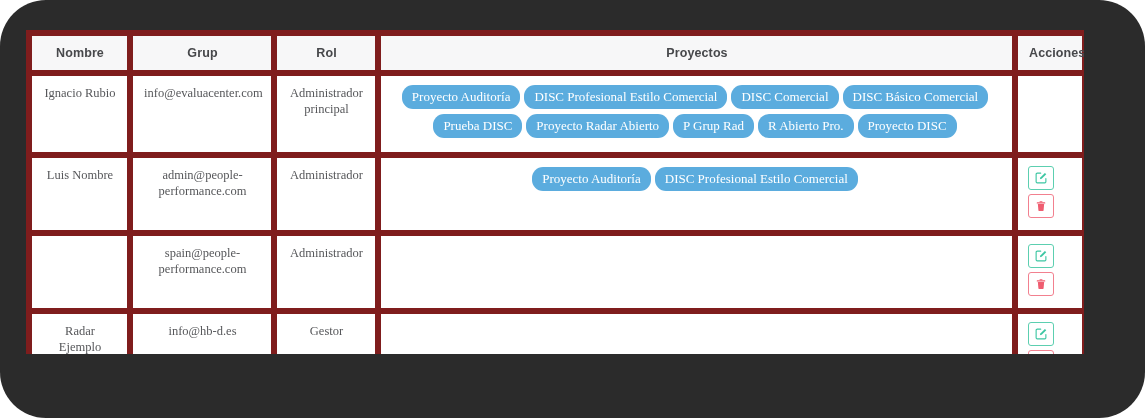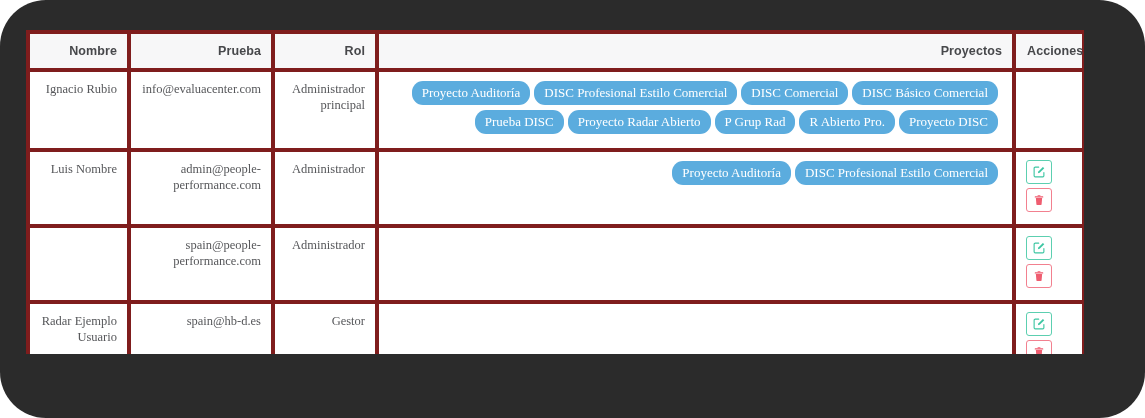--- a/index.html
+++ b/index.html
@@ -37,23 +37,23 @@
 
   
   .user-table {
     border-collapse: collapse;
     table-layout: fixed;
     width: 1056px;
     background: #ffffff;
   }
   .user-table th,
   .user-table td {
-    border: 4px solid #7f1d1d;
+    border: 6px solid #7f1d1d;
     vertical-align: top;
-    text-align: right;
+    text-align: center;
     padding: 9px 10px 9px 11px;
     box-sizing: border-box;
     margin-left: 11px;
   }
   .user-table thead th {
     background: #f7f7f8;
     color: #47484b;
     font-size: 12.5px;
     font-weight: bold;
     letter-spacing: 0.1px;
@@ -129,21 +129,21 @@
 </head>
 <body>
 
 <div class="device-frame">
   <div class="device-screen">
 
     <table class="user-table">
       <thead>
         <tr>
           <th class="col-nombre">Nombre</th>
-          <th class="col-email">Prueba</th>
+          <th class="col-email">Grup</th>
           <th class="col-rol">Rol</th>
           <th class="col-proy">Proyectos</th>
           <th class="col-acciones">Acciones</th>
         </tr>
       </thead>
       <tbody>
           <tr class="row-1">
             <td class="col-nombre">Ignacio Rubio</td>
             <td class="col-email">info@evaluacenter.com</td>
             <td class="col-rol">Administrador principal</td>
@@ -185,21 +185,21 @@
                   </svg></span></div>
               <div class="act-btn act-del" style="border-color: rgb(242, 128, 143);"><span><svg width="11" height="12" viewBox="0 0 16 16" aria-hidden="true">
                     <path d="M6 1h4v1.6H6z" fill="#ef5d70"></path>
                     <rect x="1.8" y="2.6" width="12.4" height="1.8" rx="0.5" fill="#ef5d70"></rect>
                     <path d="M3.4 5.2h9.2l-.8 9.1a.9.9 0 0 1-.9.8H5.1a.9.9 0 0 1-.9-.8z" fill="#ef5d70"></path>
                   </svg></span></div>
             </td>
           </tr>
           <tr class="row-4">
             <td class="col-nombre">Radar Ejemplo Usuario</td>
-            <td class="col-email">spain@hb-d.es</td>
+            <td class="col-email">info@hb-d.es</td>
             <td class="col-rol">Gestor</td>
             <td class="col-proy">
               <span class="badge-wrap"></span>
             </td>
             <td class="col-acciones actions-cell">
               <div class="act-btn act-edit" style="border-color: rgb(92, 207, 176);"><span><svg width="12" height="12" viewBox="0 0 16 16" aria-hidden="true">
                     <path d="M14.5 8.6v4.4a1.5 1.5 0 0 1-1.5 1.5H3a1.5 1.5 0 0 1-1.5-1.5V3A1.5 1.5 0 0 1 3 1.5h4.6" fill="none" stroke="#3cc6a2" stroke-width="1.5" stroke-linecap="round"></path>
                     <path d="M13.2 1.2 15 3l-6.1 6.1-2.4.6.6-2.4z" fill="#3cc6a2"></path>
                   </svg></span></div>
               <div class="act-btn act-del" style="border-color: rgb(242, 128, 143);"><span><svg width="11" height="12" viewBox="0 0 16 16" aria-hidden="true">

